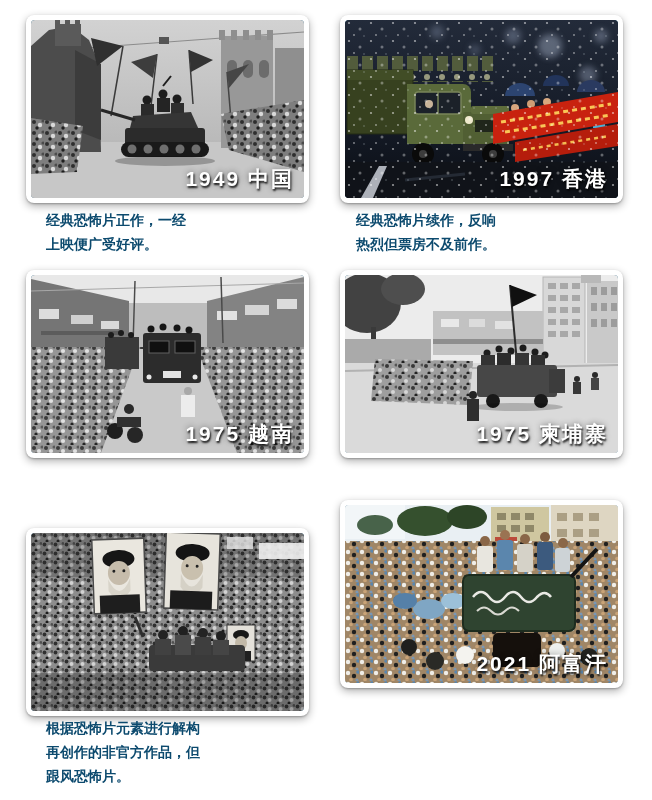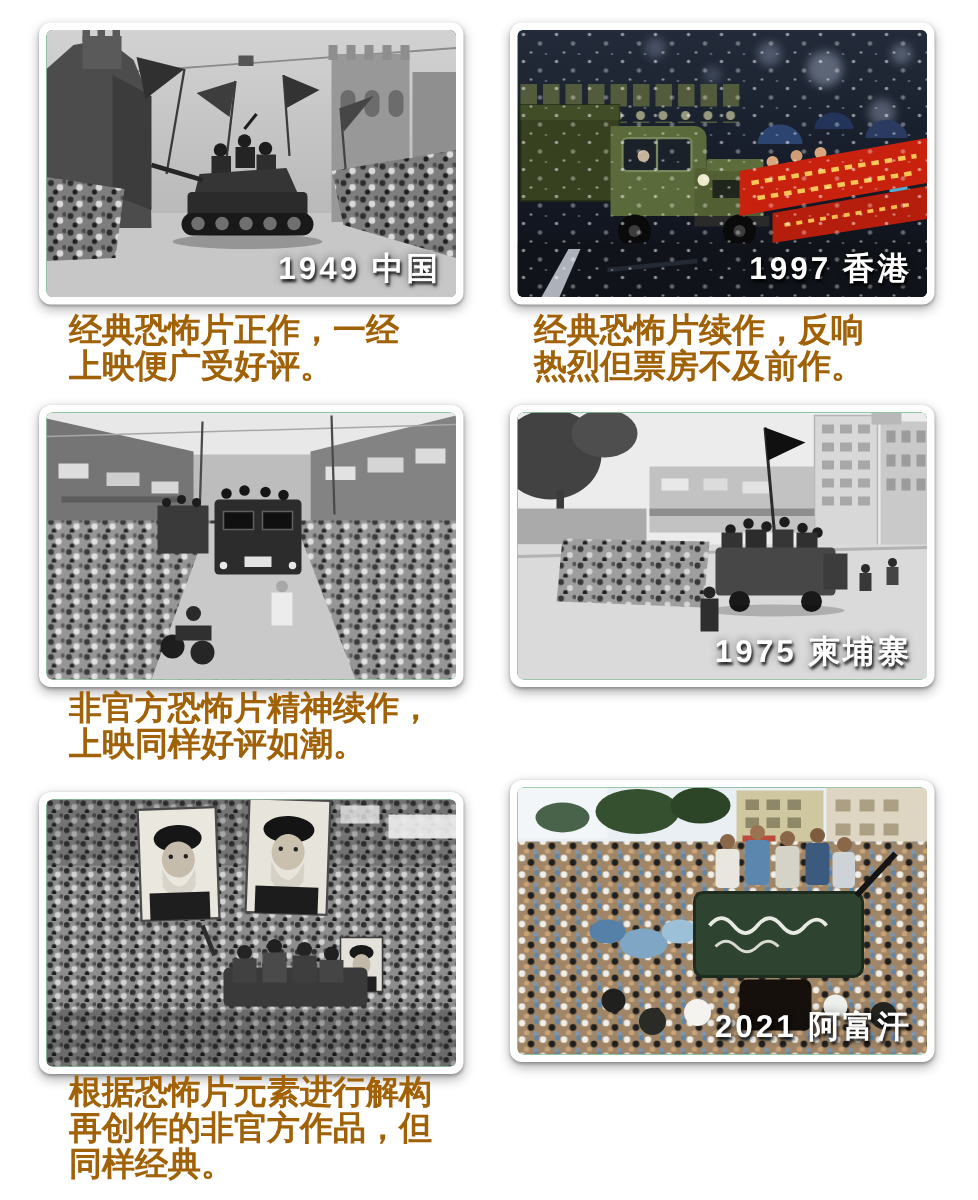--- a/index.html
+++ b/index.html
@@ -6,35 +6,35 @@
   html,body { background:#ffffff; }
   .page {
     position:relative; width:652px; height:800px; background:#ffffff; overflow:hidden;
     font-family:"Liberation Sans","DejaVu Sans",sans-serif;
   }
   .photo-frame {
     position:absolute; width:283px; height:188px; background:#ffffff;
     border-radius:8px; padding:5px;
     box-shadow:0 3px 8px rgba(0,0,0,.32), 0 1px 2px rgba(0,0,0,.25);
   }
-  .photo-inner { position:relative; width:273px; height:178px; border-radius:4px; overflow:hidden; background:#15803d; }
+  .photo-inner { position:relative; width:273px; height:178px; border-radius:4px; overflow:hidden; background:#0c4a6e; }
   .photo-inner svg { display:block; width:100%; height:100%; }
   .photo-label {
     position:absolute; right:10px; bottom:5px; color:#ffffff;
     font-size:21px; font-weight:bold; letter-spacing:2px;
     text-shadow:1px 2px 2px rgba(0,0,0,.85), 0 0 6px rgba(0,0,0,.45);
     white-space:nowrap;
   }
   .caption {
-    position:absolute; color:#a16207; font-size:22px; font-weight:bold;
+    position:absolute; color:#0c4a6e; font-size:14px; font-weight:bold;
     line-height:24px; white-space:pre-line; letter-spacing:0;
   }
   #frame1{left:26px;top:15px}  #frame2{left:340px;top:15px}
   #frame3{left:26px;top:270px} #frame4{left:340px;top:270px}
-  #frame5{left:26px;top:528px} #frame6{left:340px;top:520px}
+  #frame5{left:26px;top:528px} #frame6{left:340px;top:500px}
   #cap1{left:46px;top:208px;width:286px}
   #cap2{left:356px;top:208px;width:292px}
   #cap3{left:46px;top:460px;width:292px}
   #cap4{left:352px;top:459px;width:298px}
   #cap5{left:46px;top:716px;width:292px}
   #cap6{left:356px;top:716px;width:292px}
 </style>
 </head>
 <body>
 
@@ -234,24 +234,23 @@
         <rect x="132" y="96" width="18" height="7" fill="#e3e3e3"></rect>
         <circle cx="118" cy="102" r="2.5" fill="#e8e8e8"></circle>
           <circle cx="164" cy="102" r="2.5" fill="#e8e8e8"></circle>
         <circle cx="157" cy="116" r="4" fill="#a8a8a8"></circle>
           <rect x="150" y="120" width="14" height="22" fill="#ececec"></rect>
         <circle cx="84" cy="156" r="8" fill="#1e1e1e"></circle>
           <circle cx="104" cy="160" r="8" fill="#262626"></circle>
         <rect x="86" y="142" width="24" height="10" fill="#303030"></rect>
         <circle cx="98" cy="134" r="5" fill="#2a2a2a"></circle>
       </svg>
-    </div>
-  </div>
-  <div class="caption" id="cap3">非官方恐怖片精神续作，
-上映同样好评如潮。</div>
+      <div class="photo-label">1975 越南</div>
+    </div>
+  </div>
 
   <div class="photo-frame" id="frame4">
     <div class="photo-inner">
       <svg viewBox="0 0 273 178" preserveAspectRatio="none">
         <defs>
           <pattern id="s4crowd" width="13" height="11" patternUnits="userSpaceOnUse">
             <rect width="13" height="11" fill="#9e9e9e"></rect>
             <circle cx="3" cy="3" r="2" fill="#383838"></circle>
               <circle cx="9" cy="7" r="2" fill="#d5d5d5"></circle>
             <circle cx="12" cy="2" r="1.5" fill="#565656"></circle>
@@ -377,21 +376,21 @@
         <circle cx="172" cy="100" r="5" fill="#242424"></circle>
           <rect x="164" y="104" width="16" height="18" fill="#3e3e3e"></rect>
         <circle cx="190" cy="103" r="5" fill="#202020"></circle>
           <rect x="182" y="107" width="16" height="15" fill="#454545"></rect>
         <line x1="104" y1="84" x2="112" y2="104" stroke="#2e2e2e" stroke-width="3"></line>
       </svg>
     </div>
   </div>
   <div class="caption" id="cap5">根据恐怖片元素进行解构
 再创作的非官方作品，但
-同样经典。</div>
+跟风恐怖片。</div>
 
   <div class="photo-frame" id="frame6">
     <div class="photo-inner">
       <svg viewBox="0 0 273 178" preserveAspectRatio="none">
         <defs>
           <pattern id="s6crowd" width="14" height="11" patternUnits="userSpaceOnUse">
             <rect width="14" height="11" fill="#a08666"></rect>
             <circle cx="3" cy="3" r="2.2" fill="#f0eee8"></circle>
               <circle cx="9" cy="6" r="2.2" fill="#1f1f1f"></circle>
             <circle cx="13" cy="2" r="1.8" fill="#5b86ad"></circle>

